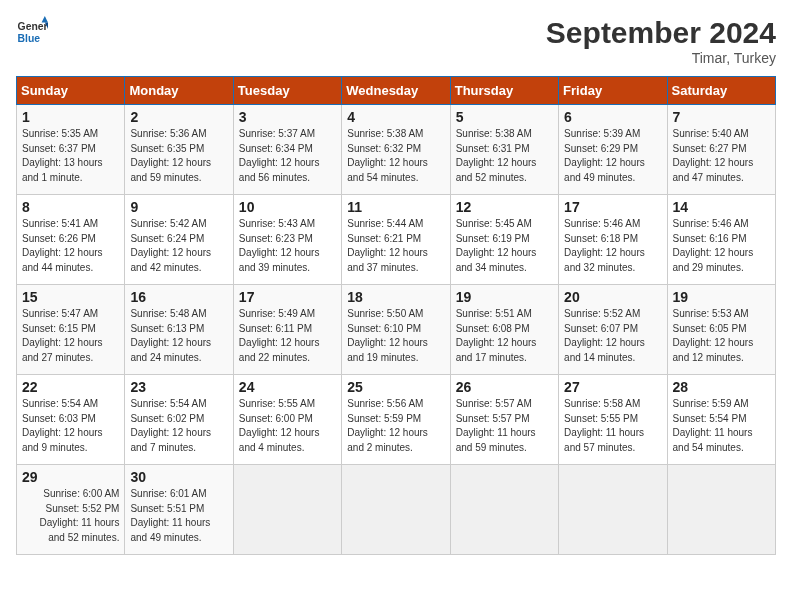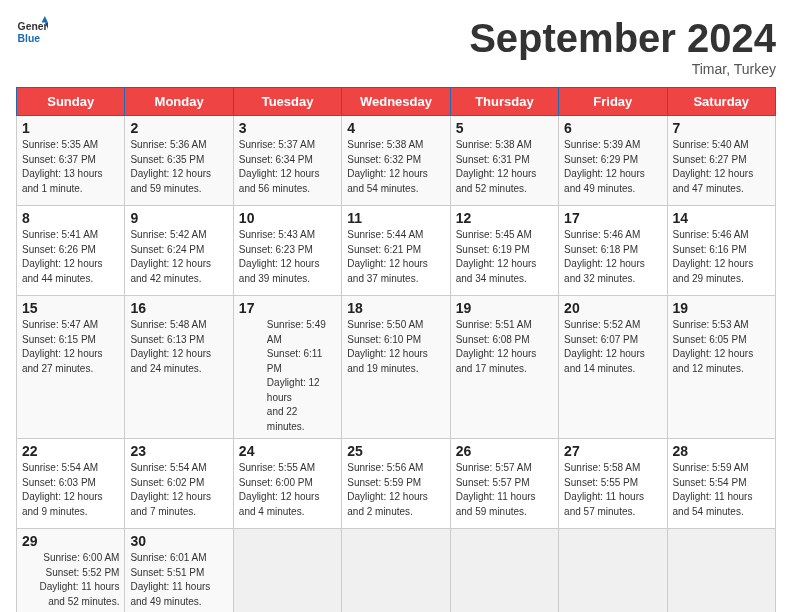--- a/index.html
+++ b/index.html
@@ -22,38 +22,38 @@
       gap: 4px;
     }
     .logo-icon {
       width: 32px;
       height: 32px;
     }
     .title-block {
       text-align: right;
     }
     .month-title {
-      font-size: 40px;
+      font-size: 30px;
       font-weight: bold;
       color: #333;
     }
     .subtitle {
       font-size: 14px;
       color: #555;
     }
     table {
       width: 100%;
       border-collapse: collapse;
       font-size: 11px;
     }
     thead tr th {
-      background-color: #ef4444;
+      background-color: #c2410c;
       color: #fff;
       padding: 6px 4px;
-      text-align: center;
+      text-align: left;
       font-size: 13px;
       font-weight: bold;
       border: 1px solid #1a6db5;
     }
     tbody tr td {
       border: 1px solid #ccc;
       vertical-align: top;
       padding: 4px 5px;
       height: 90px;
       width: 107px;
@@ -221,21 +221,21 @@
         </td>
         <td>
           <span class="day-num">16</span>
           <div class="day-info" style="white-space: pre-line;">Sunrise: 5:48 AM
 Sunset: 6:13 PM
 Daylight: 12 hours
 and 24 minutes.</div>
         </td>
         <td>
           <span class="day-num">17</span>
-          <div class="day-info" style="white-space: pre-line; margin-left: 28px;">Sunrise: 5:49 AM
+          <div class="day-info" style="white-space: pre-line;">Sunrise: 5:49 AM
 Sunset: 6:11 PM
 Daylight: 12 hours
 and 22 minutes.</div>
         </td>
         <td>
           <span class="day-num">18</span>
           <div class="day-info" style="white-space: pre-line;">Sunrise: 5:50 AM
 Sunset: 6:10 PM
 Daylight: 12 hours
 and 19 minutes.</div>

